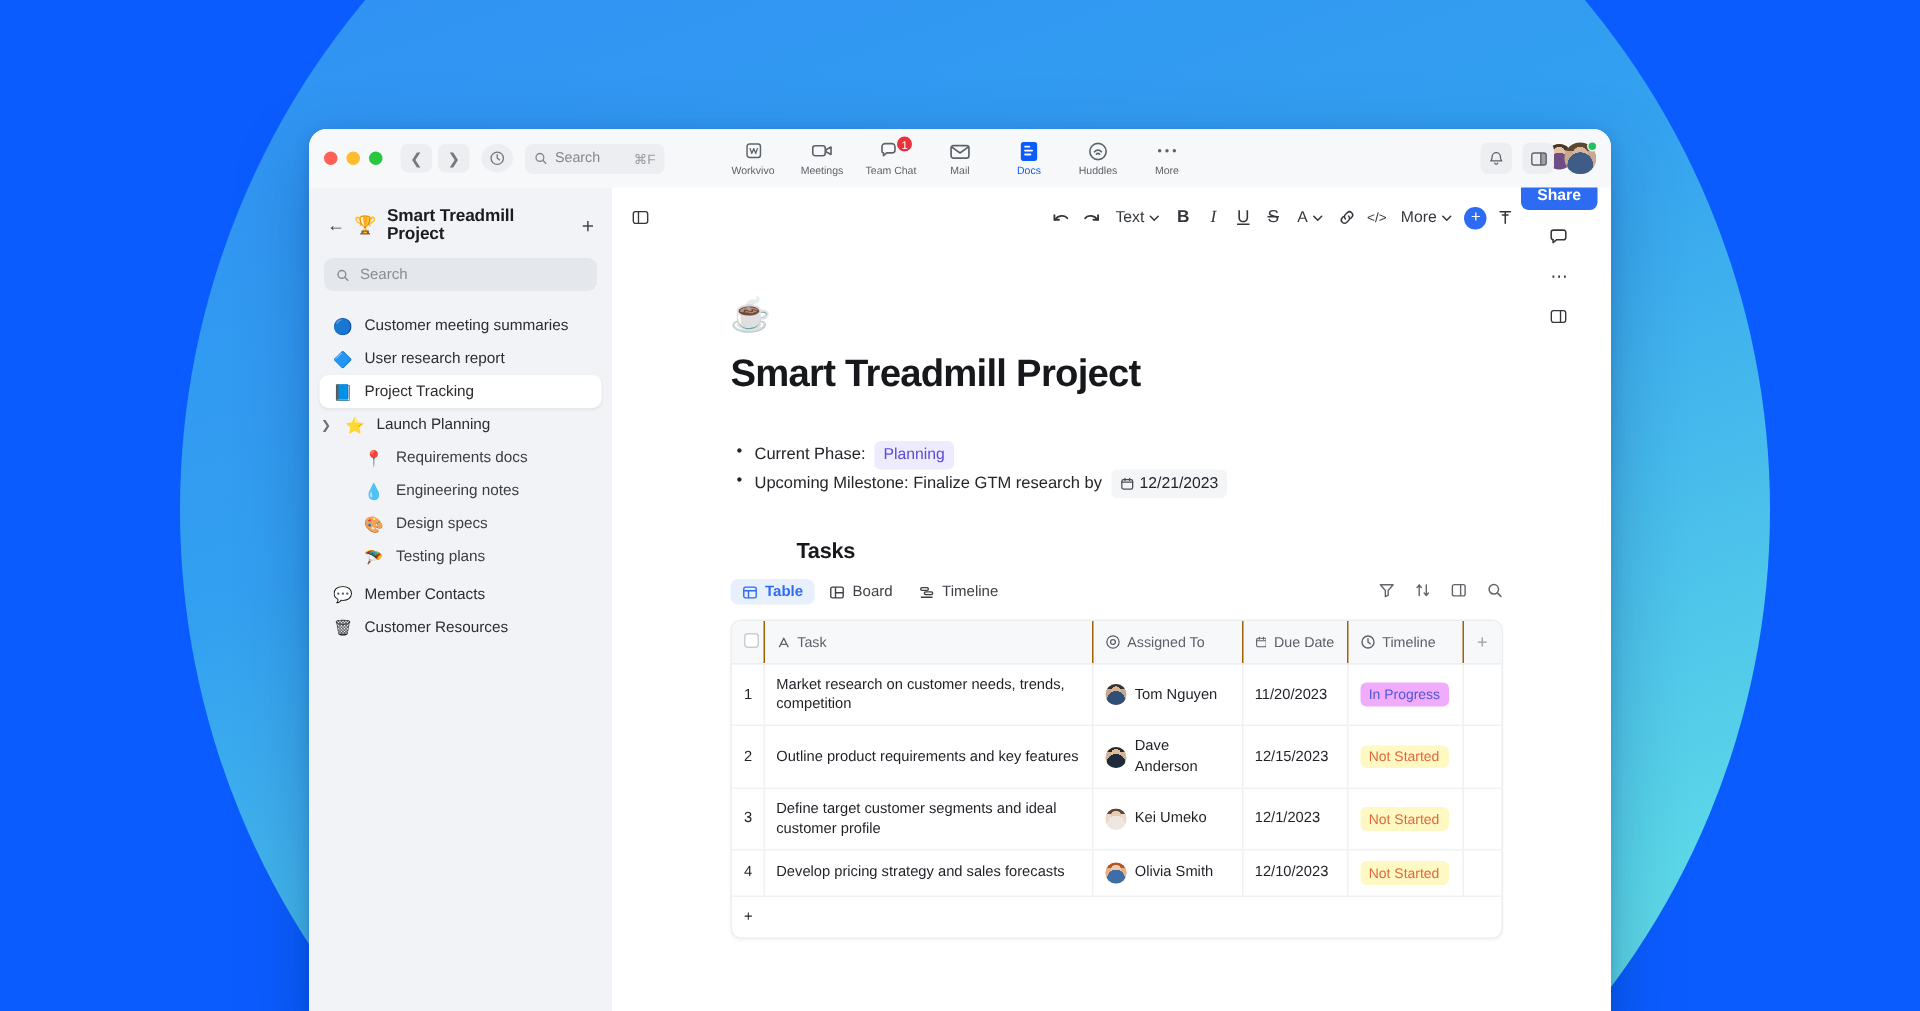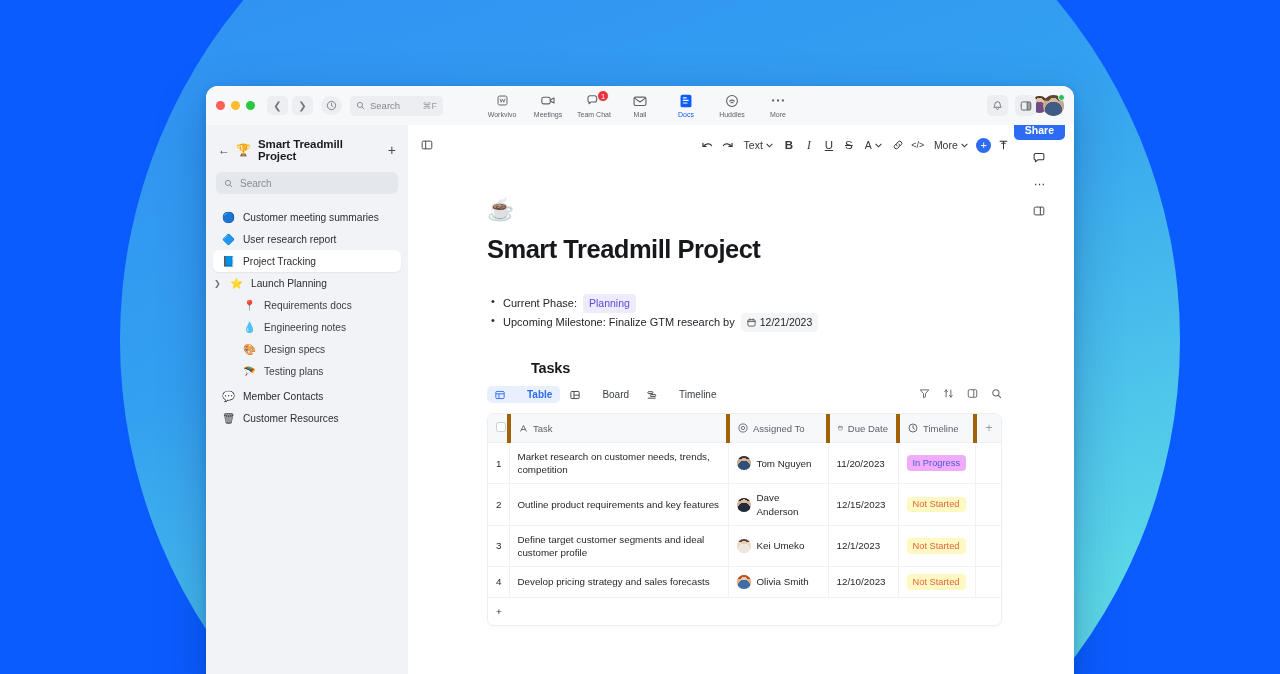--- a/index.html
+++ b/index.html
@@ -274,21 +274,21 @@
     font-size: 10.5px; margin-left: 6px;
   }
 
   
   .tasks-head { margin-top: 2px; margin-left: 44px; }
   .viewtabs {
     display: flex; align-items: center;
     gap: 2px; margin-bottom: 10px;
   }
   .vt {
-    display: flex; align-items: center; gap: 22px;
+    display: flex; align-items: center; gap: 5px;
     font-size: 10px; color: #3C4046;
     padding: 3px 8px; border-radius: 5px;
   }
   .vt.active { background: #E8F0FE; color: #2D6BF3; font-weight: 700; }
   .vt-right { margin-left: auto; display: flex; align-items: center; gap: 13px; color: #62666C; font-size: 11px; }
 
   .table-wrap {
     border: 1px solid #EDEEF1;
     border-radius: 7px;
     overflow: hidden;
@@ -306,21 +306,21 @@
   table.tasks th .th-in { display: flex; align-items: center; gap: 5px; }
   table.tasks td {
     padding: 7px 8px;
     font-size: 9.8px; color: #1F2126;
     border-bottom: 1px solid #F0F1F4;
     border-right: 1px solid #F0F1F4;
     vertical-align: middle;
     line-height: 1.35;
   }
   table.tasks td:last-child { border-right: none; }
-  table.tasks th { border-right: 4px solid #a16207; }
+  table.tasks th { border-right: 1px solid #a16207; }
   table.tasks th:last-child { border-right: none; }
   tr:last-child td { border-bottom: none; }
 
   .col-num { width: 21px; }
   .col-task { width: auto; }
   .col-assign { width: 100px; }
   .col-due { width: 70px; }
   .col-time { width: 77px; }
   .col-plus { width: 26px; }
 

